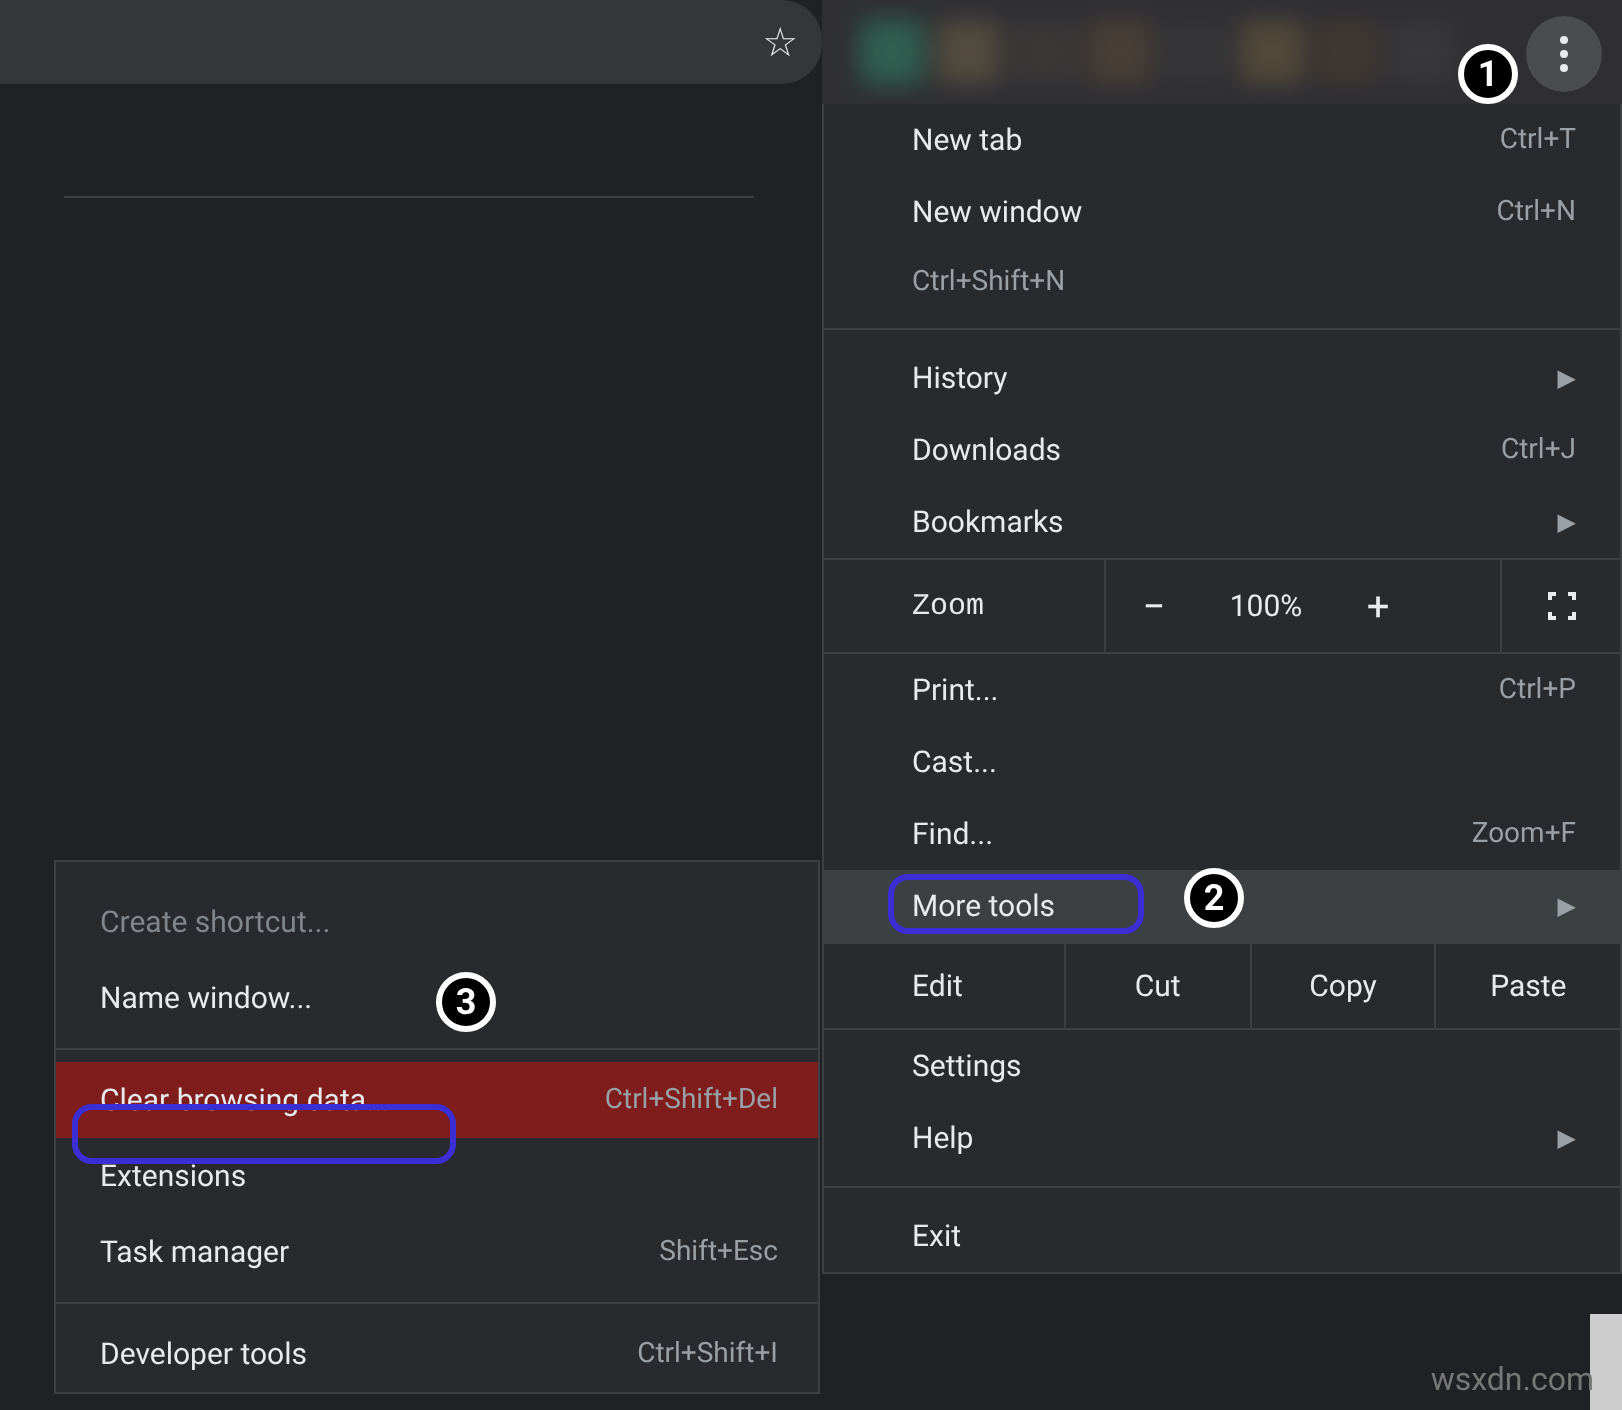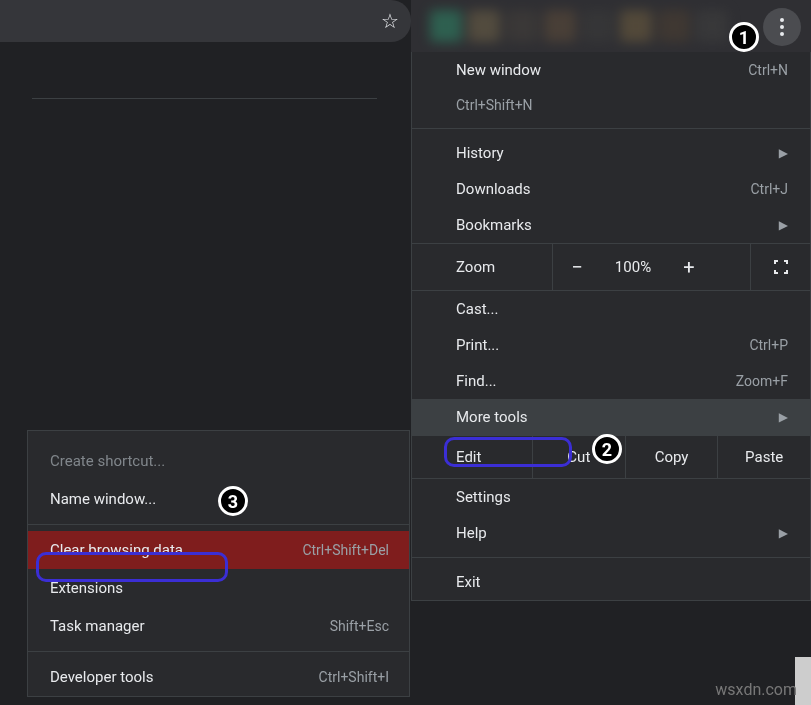--- a/index.html
+++ b/index.html
@@ -95,21 +95,21 @@
     .divider { height: 1px; background: #3c4043; margin: 6px 0; }
     
     .zoom-row {
       display: flex;
       align-items: center;
       padding: 0;
       height: 48px;
       border-top: 1px solid #3c4043;
       border-bottom: 1px solid #3c4043;
     }
-    .zoom-label { padding-left: 44px; flex: 0 0 140px; }
+    .zoom-label { padding-left: 44px; flex: 0 0 140px; font-family: Liberation Mono, monospace; }
     .zoom-sep { width: 1px; height: 100%; background: #3c4043; }
     .zoom-btn { width: 48px; text-align: center; color: #e8eaed; font-size: 20px; cursor:pointer; }
     .zoom-val { width: 64px; text-align: center; }
     .fullscreen-wrap { width: 60px; text-align: center; border-left: 1px solid #3c4043; height:100%; display:flex; align-items:center; justify-content:center; }
     .fullscreen-icon { width: 16px; height: 16px; position: relative; }
     .fullscreen-icon svg { width: 16px; height: 16px; }
     
     .edit-row {
       display: flex;
       align-items: center;
@@ -199,20 +199,24 @@
 </div>
 <div class="kebab-wrap">
   <div class="kebab">
       <span></span>
       <span></span>
       <span></span>
     </div>
 </div>
 
 <div class="main-menu">
+  <div class="menu-item">
+    <span class="label">New tab</span>
+    <span class="shortcut">Ctrl+T</span>
+  </div>
   <div class="menu-item">
     <span class="label">New window</span>
     <span class="shortcut">Ctrl+N</span>
   </div>
   <div class="menu-item">
     <span class="shortcut">Ctrl+Shift+N</span>
   </div>
   <div class="divider"></div>
   <div class="menu-item">
     <span class="label">History</span>
@@ -235,25 +239,25 @@
     <span style="flex:1"></span>
     <span class="fullscreen-wrap">
       <span class="fullscreen-icon">
         <svg viewBox="0 0 16 16">
             <path d="M1 1h4v2H3v2H1V1zm10 0h4v4h-2V3h-2V1zM1 11h2v2h2v2H1v-4zm12 0h2v4h-4v-2h2v-2z" fill="#e8eaed"></path>
           </svg>
       </span>
     </span>
   </div>
   <div class="menu-item">
-    <span class="label">Cast...</span>
-  </div>
-  <div class="menu-item">
     <span class="label">Print...</span>
     <span class="shortcut">Ctrl+P</span>
+  </div>
+  <div class="menu-item">
+    <span class="label">Cast...</span>
   </div>
   <div class="menu-item">
     <span class="label">Find...</span>
     <span class="shortcut">Zoom+F</span>
   </div>
   <div class="menu-item hovered">
     <span class="label">More tools</span>
     <span class="caret">▶</span>
   </div>
   <div class="edit-row">

